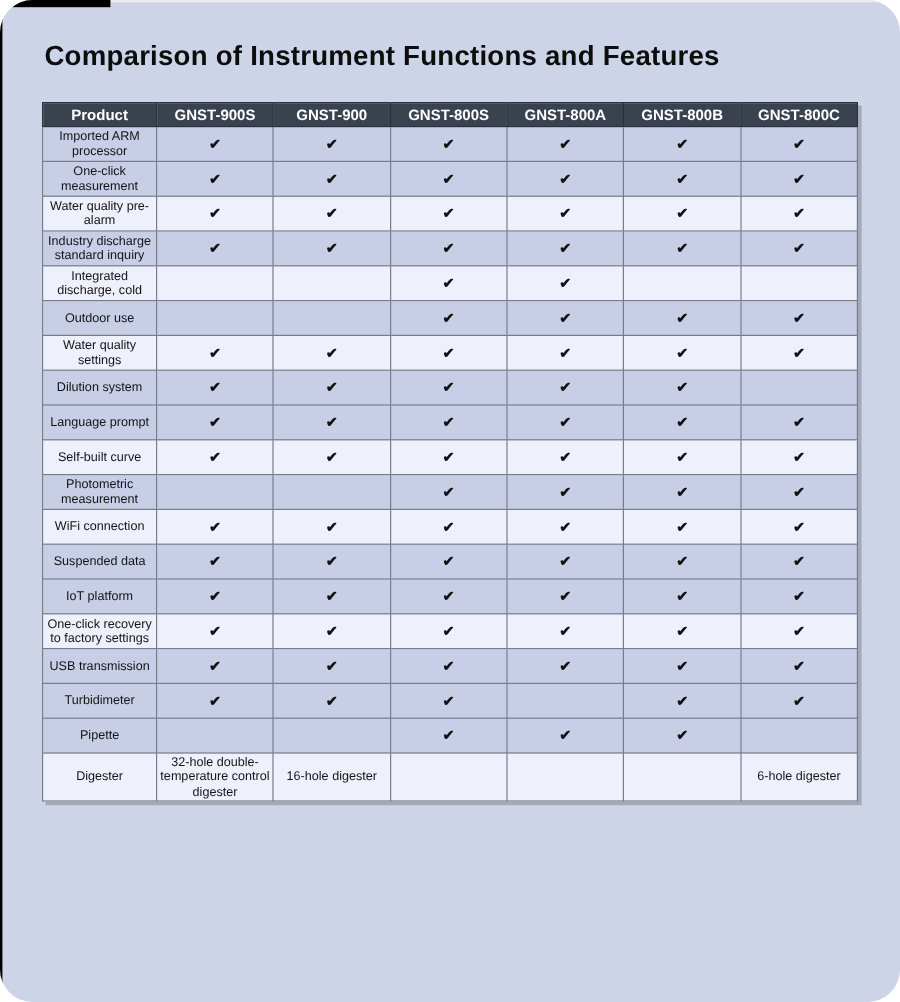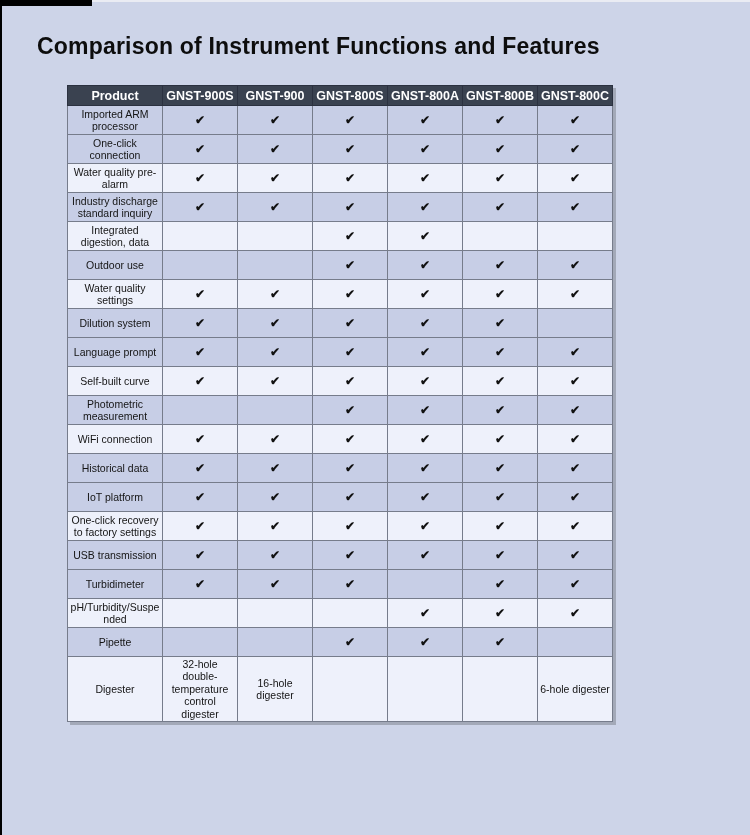--- a/index.html
+++ b/index.html
@@ -2,36 +2,36 @@
 <html><head>
 <meta charset="utf-8">
 <style>
   html,body { margin:0; padding:0; }
   .page {
     position:relative;
     width:750px; height:835px;
     background:var(--page_bg,#cdd4e8);
     font-family:"Liberation Sans", sans-serif;
     overflow:hidden;
+    border-radius:27px;
   }
   .edge-top-line { position:absolute; top:0; left:88px; right:0; height:2px; background:#eaecf3; }
   .edge-left   { position:absolute; top:0; left:0; width:2px; height:835px; background:#000; }
   .edge-topleft{ position:absolute; top:0; left:0; width:92px; height:6px; background:#000; }
   h1.title {
     position:absolute; left:37px; top:33px; margin:0;
     font-size:23px; font-weight:bold; color:#0d0d0d;
     line-height:1.15; letter-spacing:0.2px;
   }
   table.cmp {
     position:absolute; left:35px; top:85px;
-    width:546px; table-layout:fixed;
+    width:680px; table-layout:fixed;
     border-collapse:collapse;
     box-shadow:3px 3px 0 0 #a3a9b8;
     background:#fff;
-    margin-left:32px;
   }
   table.cmp col.c-product { width:95px; }
   table.cmp th, table.cmp td {
     border:1px solid #767c8b;
     text-align:center; vertical-align:middle;
     padding:1px 2px;
     overflow-wrap:break-word; word-wrap:break-word;
   }
   table.cmp thead th {
     background:var(--header_bg,#3a4250);
@@ -84,21 +84,21 @@
         <tr class="odd">
           <td>Imported ARM processor</td>
           <td><span class="chk">✔</span></td>
           <td><span class="chk">✔</span></td>
           <td><span class="chk">✔</span></td>
           <td><span class="chk">✔</span></td>
           <td><span class="chk">✔</span></td>
           <td><span class="chk">✔</span></td>
         </tr>
         <tr class="odd">
-          <td>One-click connection</td>
+          <td>One-click measurement</td>
           <td><span class="chk">✔</span></td>
           <td><span class="chk">✔</span></td>
           <td><span class="chk">✔</span></td>
           <td><span class="chk">✔</span></td>
           <td><span class="chk">✔</span></td>
           <td><span class="chk">✔</span></td>
         </tr>
         <tr class="even">
           <td>Water quality pre-alarm</td>
           <td><span class="chk">✔</span></td>
@@ -111,21 +111,21 @@
         <tr class="odd">
           <td>Industry discharge standard inquiry</td>
           <td><span class="chk">✔</span></td>
           <td><span class="chk">✔</span></td>
           <td><span class="chk">✔</span></td>
           <td><span class="chk">✔</span></td>
           <td><span class="chk">✔</span></td>
           <td><span class="chk">✔</span></td>
         </tr>
         <tr class="even">
-          <td>Integrated digestion, data</td>
+          <td>Integrated discharge, cold</td>
           <td></td>
           <td></td>
           <td><span class="chk">✔</span></td>
           <td><span class="chk">✔</span></td>
           <td></td>
           <td></td>
         </tr>
         <tr class="odd">
           <td>Outdoor use</td>
           <td></td>
@@ -183,21 +183,21 @@
         <tr class="even">
           <td>WiFi connection</td>
           <td><span class="chk">✔</span></td>
           <td><span class="chk">✔</span></td>
           <td><span class="chk">✔</span></td>
           <td><span class="chk">✔</span></td>
           <td><span class="chk">✔</span></td>
           <td><span class="chk">✔</span></td>
         </tr>
         <tr class="odd">
-          <td>Historical data</td>
+          <td>Suspended data</td>
           <td><span class="chk">✔</span></td>
           <td><span class="chk">✔</span></td>
           <td><span class="chk">✔</span></td>
           <td><span class="chk">✔</span></td>
           <td><span class="chk">✔</span></td>
           <td><span class="chk">✔</span></td>
         </tr>
         <tr class="odd">
           <td>IoT platform</td>
           <td><span class="chk">✔</span></td>
@@ -224,29 +224,20 @@
           <td><span class="chk">✔</span></td>
           <td><span class="chk">✔</span></td>
           <td><span class="chk">✔</span></td>
         </tr>
         <tr class="odd">
           <td>Turbidimeter</td>
           <td><span class="chk">✔</span></td>
           <td><span class="chk">✔</span></td>
           <td><span class="chk">✔</span></td>
           <td></td>
-          <td><span class="chk">✔</span></td>
-          <td><span class="chk">✔</span></td>
-        </tr>
-        <tr class="even">
-          <td>pH/Turbidity/Suspended</td>
-          <td></td>
-          <td></td>
-          <td></td>
-          <td><span class="chk">✔</span></td>
           <td><span class="chk">✔</span></td>
           <td><span class="chk">✔</span></td>
         </tr>
         <tr class="odd">
           <td>Pipette</td>
           <td></td>
           <td></td>
           <td><span class="chk">✔</span></td>
           <td><span class="chk">✔</span></td>
           <td><span class="chk">✔</span></td>

